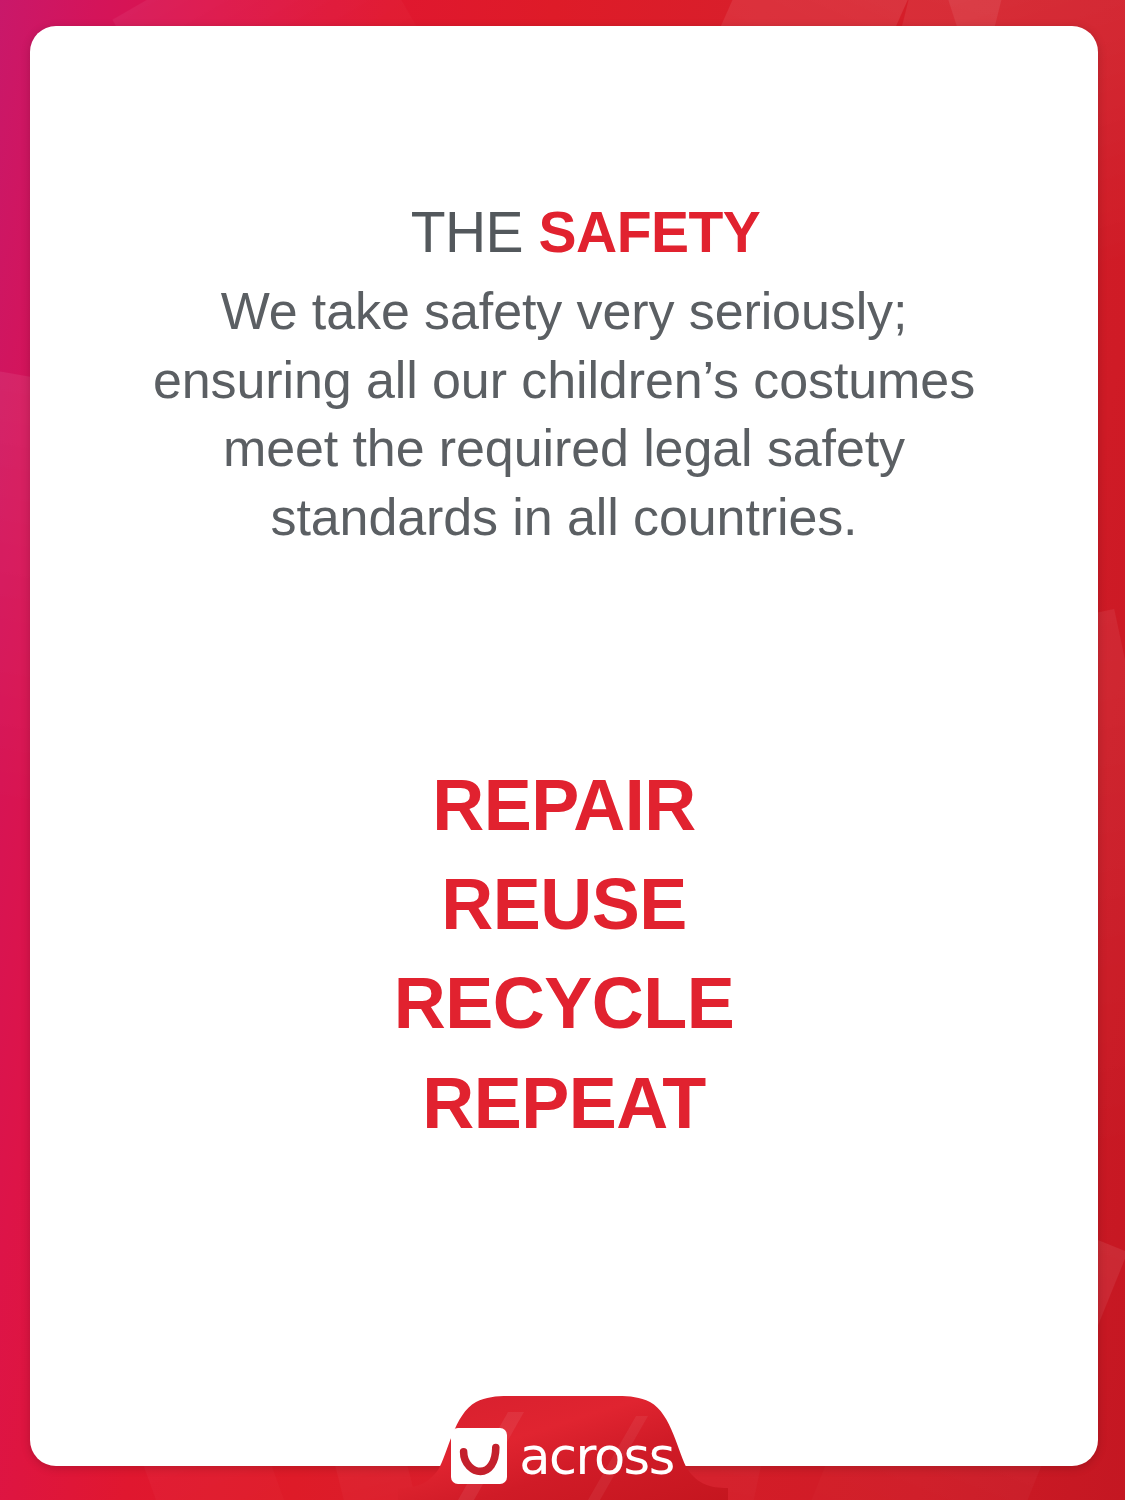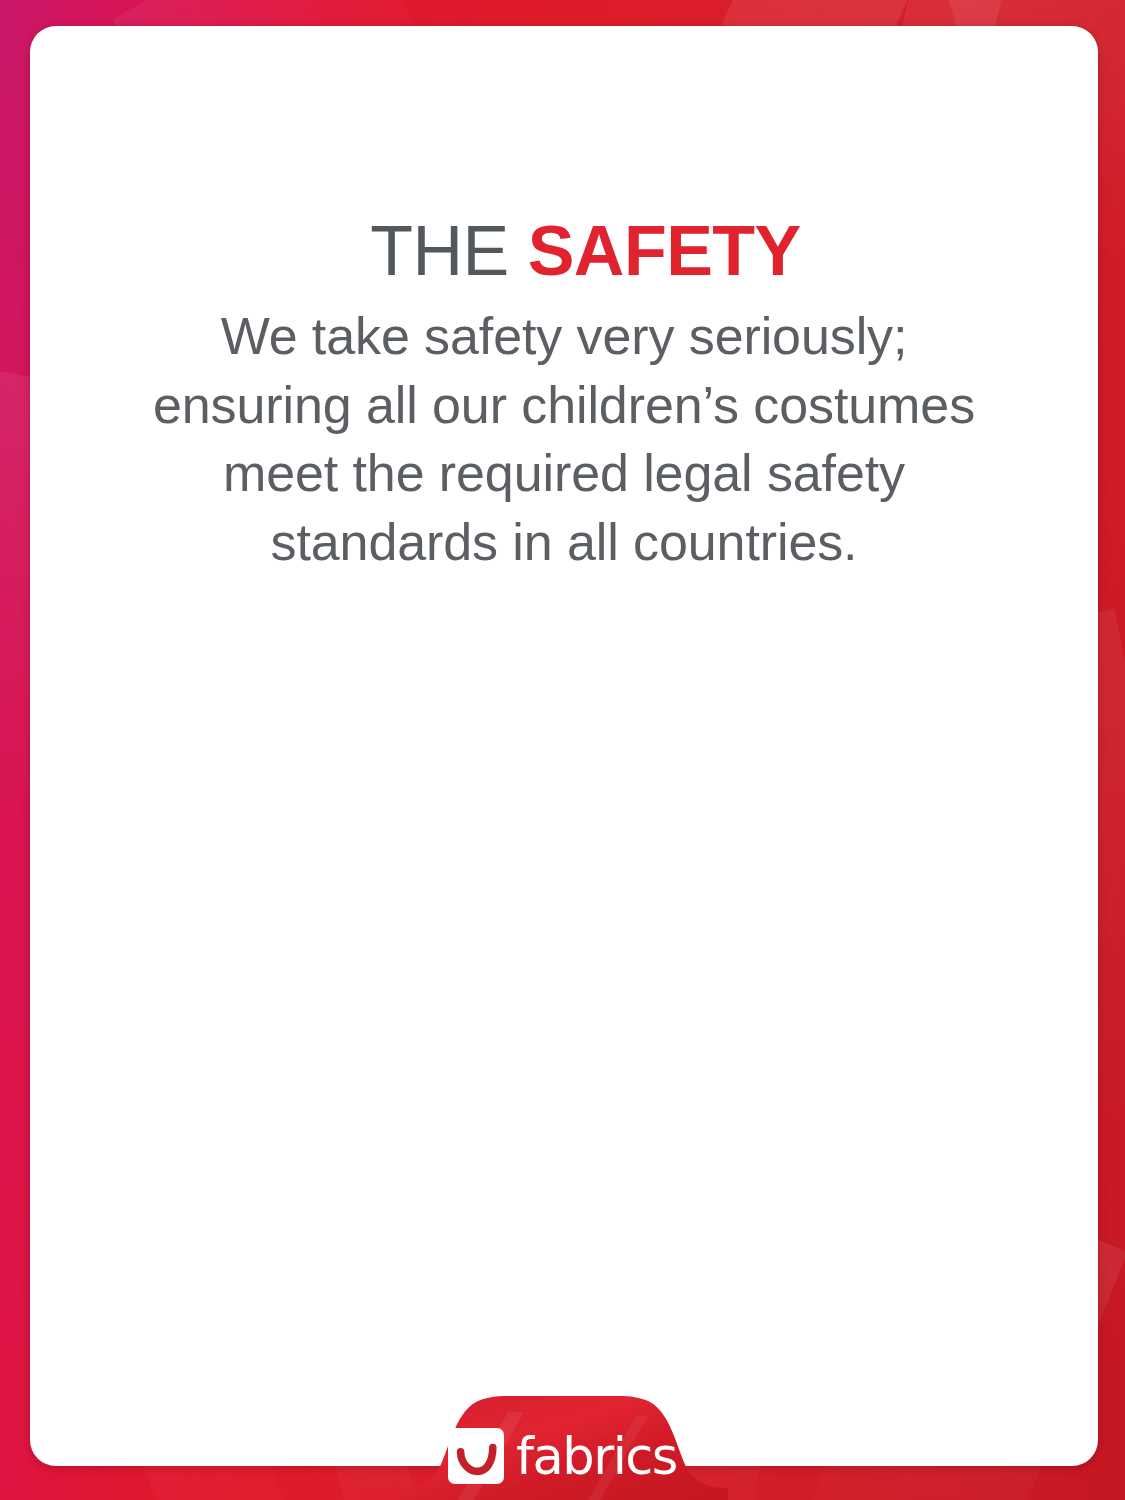--- a/index.html
+++ b/index.html
@@ -65,24 +65,24 @@
 
   .content {
     position: absolute;
     left: 0;
     right: 0;
     top: 178px;
     text-align: center;
   }
 
   .heading {
-    font-size: 70px;
+    font-size: 57px;
     line-height: 1.0;
     letter-spacing: -0.5px;
-    margin: 12px;
+    margin: 0;
     white-space: nowrap;
     padding-left: 43px;
   }
   .heading .thin {
     color: #53585C;
     font-weight: 300;
     font-family: "Liberation Sans", sans-serif;
   }
   .heading .bold {
     color: #E1222F;
@@ -190,20 +190,26 @@
         <h1 class="heading">
           <span class="thin">THE</span>
           <span class="bold">SAFETY</span>
         </h1>
         <p class="body-copy">We take safety very seriously; ensuring all our children’s costumes meet the required legal safety standards in all countries.</p>
       </div>
 
       <div class="gap-block"></div>
 
 
+      <div class="rrrr">
+        <div class="word">REPAIR</div>
+        <div class="word">REUSE</div>
+        <div class="word">RECYCLE</div>
+        <div class="word">REPEAT</div>
+      </div>
 
     </div>
   </div>
 
   <div class="logo-tab">
     <svg viewBox="0 0 330 108" xmlns="http://www.w3.org/2000/svg" aria-hidden="true">
       <defs>
         <linearGradient id="tabgrad" x1="0" y1="0" x2="1" y2="1">
           <stop offset="0%" stop-color="#D61F2E"></stop>
           <stop offset="38%" stop-color="#E02430"></stop>
@@ -218,19 +224,19 @@
       <path d="M190,108 L238,24 L250,24 L202,108 Z" fill="#ffffff" opacity="0.06"></path>
     </svg>
 
     <div class="logo-inner">
       <div class="logo-mark">
         <svg width="40" height="40" viewBox="0 0 40 40" xmlns="http://www.w3.org/2000/svg">
           <path d="M9,17 C9,26 16,31 21,31 C27,31 32,25 32,14" stroke="#C4202C" stroke-width="5.4" stroke-linecap="round" fill="none"></path>
         </svg>
       </div>
       <div class="logo-word">
-        <span>fabrics</span>
+        <span>across</span>
         <span class="logo-tm">™</span>
       </div>
     </div>
   </div>
 
 </div>
 
 </body></html>

